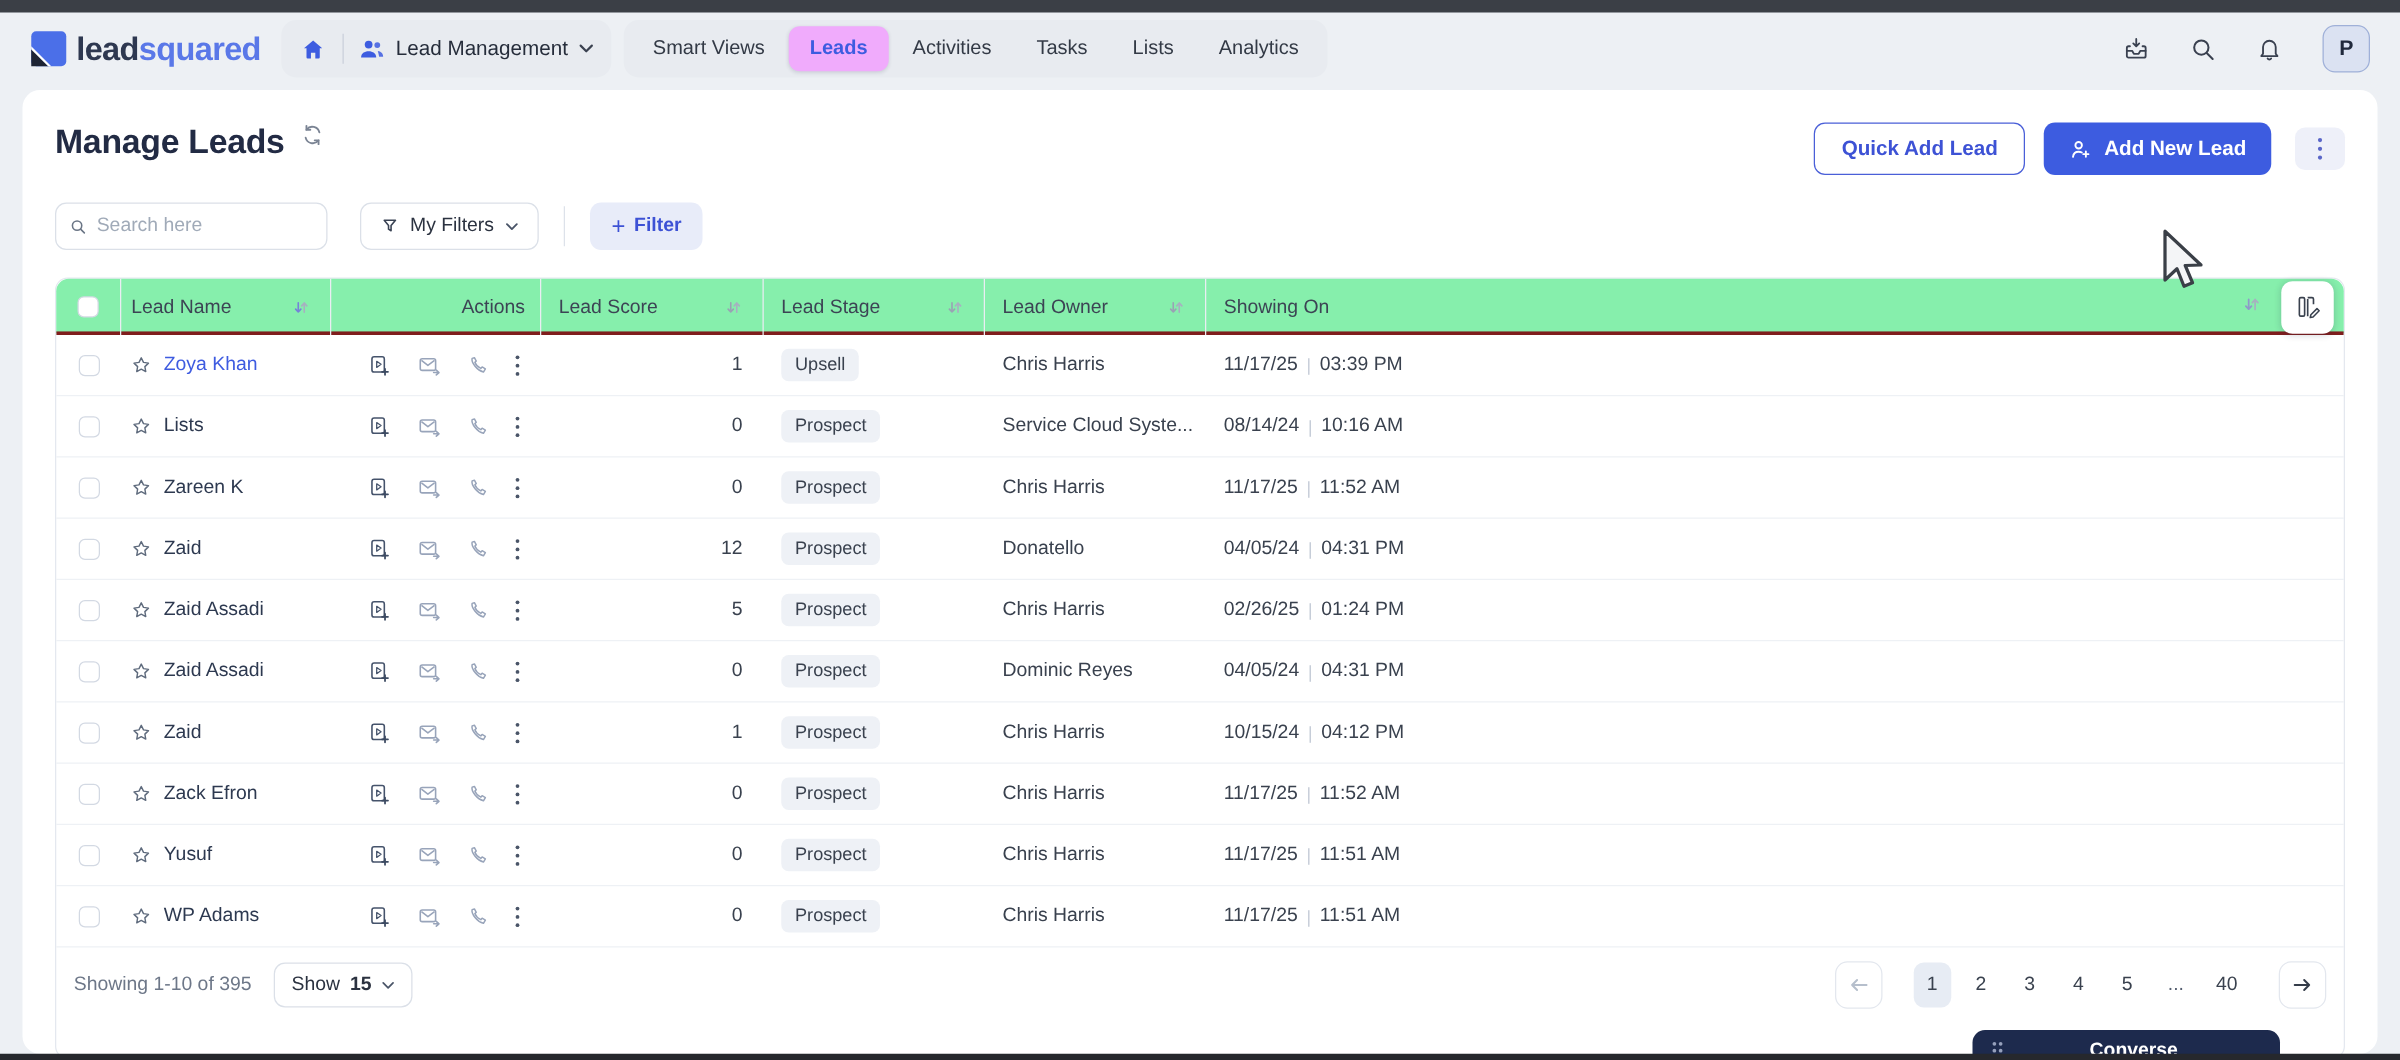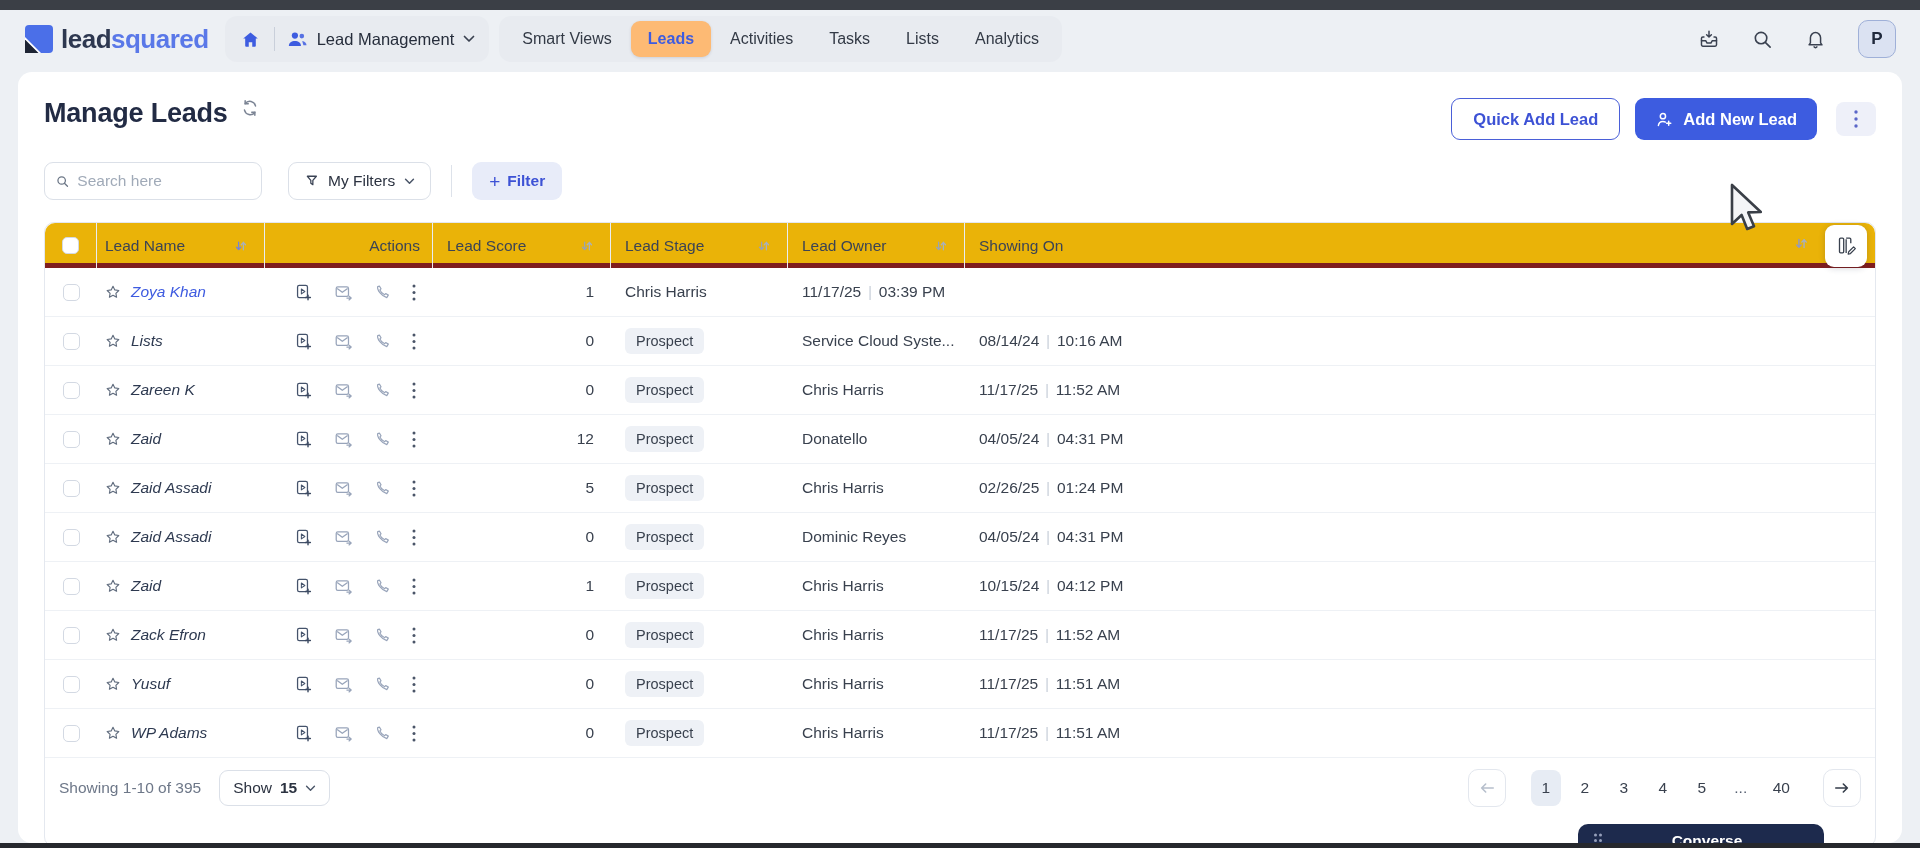--- a/index.html
+++ b/index.html
@@ -21,21 +21,21 @@
   .brand-text .b2 { color:#5a78e8; }
   .pill { background:#e8ebf0; border-radius:12px; height:46px; display:flex; align-items:center; }
   .pill-left { margin-left:16px; padding:0 14px; gap:12px; }
   .pill-tabs { margin-left:10px; padding:5px 6px; gap:2px; }
   .home-btn { display:flex; align-items:center; cursor:pointer; padding:0 2px; }
   .nav-div { width:1px; height:24px; background:#c9cfda; }
   .lm-btn { display:flex; align-items:center; gap:9px; cursor:pointer; }
   .lm-label { font-size:16.5px; font-weight:500; color:#262d3b; }
   .tab { border:none; background:transparent; height:36px; padding:0 17px; font-family:inherit;
          font-size:16px; color:#333a46; border-radius:9px; cursor:pointer; }
-  .tab.active { background:#fdba74; color:#3d5ce0; font-weight:700; box-shadow:0 1px 3px rgba(40,50,80,.14); }
+  .tab.active { background:#f0abfc; color:#3d5ce0; font-weight:700; box-shadow:0 1px 3px rgba(40,50,80,.14); }
   .nav-right { margin-left:auto; display:flex; align-items:center; gap:32px; }
   .nav-icon-btn { background:none; border:none; cursor:pointer; display:flex; align-items:center; }
   .avatar { width:38px; height:38px; border-radius:10px; background:#dbe2f2; border:1.5px solid #9fb0d8;
             display:flex; align-items:center; justify-content:center; font-size:17px; font-weight:700; color:#20293c; cursor:pointer; }
 
   
   .card { position:absolute; left:18px; right:18px; top:72px; bottom:5px; background:#ffffff; border-radius:14px; }
   .card-head { display:flex; align-items:flex-start; padding:26px 26px 0 26px; }
   .page-title { font-size:27px; font-weight:700; color:#222b44; letter-spacing:-0.2px; }
   .refresh-btn { background:none; border:none; cursor:pointer; margin-left:12px; display:flex; align-items:center; }
@@ -56,35 +56,35 @@
   .btn-myfilters { height:38px; margin-left:26px; padding:16px 15px; border:1px solid #dbe0e8; border-radius:9px; background:#fff;
                    display:flex; align-items:center; gap:9px; font-family:inherit; font-size:15.5px; font-weight:500; color:#2b3240; cursor:pointer; }
   .toolbar-div { width:1px; height:32px; background:#dde2ea; margin:0 20px; }
   .btn-filter { height:38px; padding:0 17px; border:none; border-radius:9px; background:#e8ecf9; color:#3d52d5;
                 font-family:inherit; font-size:15.5px; font-weight:700; cursor:pointer; display:flex; align-items:center; gap:7px; }
   .btn-filter .plus { font-size:19px; font-weight:500; line-height:1; }
 
   
   .table { margin:22px 26px 0 26px; border:1px solid #e4e8ef; border-radius:10px; position:relative; background:#fff; }
   .grid-row { display:grid; grid-template-columns:52px 168px 168px 178px 177px 177px 1fr; align-items:center; }
-  .thead { background:#eab308; border-radius:10px 10px 0 0; border-bottom:5px solid #7f1d1d; height:45px; position:relative; }
+  .thead { background:#86efac; border-radius:10px 10px 0 0; border-bottom:3px solid #7f1d1d; height:45px; position:relative; }
   .th { height:45px; display:flex; align-items:center; font-size:15.5px; font-weight:500; color:#3c4454; padding-left:14px; border-right:1px solid #e9edf2; }
   .th.no-sep { border-right:none; }
   .th-check { justify-content:center; padding-left:0; }
   .th-name { padding-left:8px; }
   .th-actions { justify-content:flex-end; padding-right:12px; }
   .th .sort { margin-left:auto; margin-right:16px; display:flex; }
   .th-controls { position:absolute; right:8px; top:0; height:45px; display:flex; align-items:center; gap:16px; }
   .col-edit-btn { width:42px; height:42px; background:#fff; border:none; border-radius:9px; box-shadow:0 1px 6px rgba(30,40,70,.22);
                   display:flex; align-items:center; justify-content:center; cursor:pointer; }
   .tr { height:49px; border-bottom:1px solid #eef1f5; }
   .td { display:flex; align-items:center; height:100%; font-size:15.5px; color:#39414e; }
   .col-check { justify-content:center; }
   .checkbox { width:17px; height:17px; border:1.4px solid #d3d9e3; border-radius:5px; background:#fff; display:inline-block; cursor:pointer; }
-  .col-name { padding-left:8px; gap:10px;font-style:italic; }
+  .col-name { padding-left:8px; gap:10px; }
   .lead-name { color:#2d3950; text-decoration:none; cursor:pointer; }
   .lead-name.link { color:#3e5be0; }
   .star-btn { background:none; border:none; cursor:pointer; display:flex; align-items:center; }
   .col-actions { justify-content:flex-end; gap:21px; padding-right:17px; }
   .act { background:none; border:none; cursor:pointer; display:flex; align-items:center; }
   .col-score { justify-content:flex-end; padding-right:17px; }
   .col-stage { padding-left:14px; }
   .badge { background:#eef1f6; border-radius:6px; padding:5px 11px; font-size:14.5px; color:#39414e; }
   .col-owner { padding-left:14px; }
   .col-modified { padding-left:14px; }
@@ -344,20 +344,23 @@
       </button>
       <button class="act">
         <svg width="4" height="17" viewBox="0 0 4 18" fill="#4a5568">
                 <circle cx="2" cy="2" r="1.6"></circle>
                 <circle cx="2" cy="9" r="1.6"></circle>
                 <circle cx="2" cy="16" r="1.6"></circle>
               </svg>
       </button>
     </div>
     <div class="td col-score">1</div>
+    <div class="td col-stage">
+            <span class="badge">Upsell</span>
+          </div>
     <div class="td col-owner">Chris Harris</div>
     <div class="td col-modified">
       <span>11/17/25</span>
       <span class="pipe">|</span>
       <span>03:39 PM</span>
     </div>
   </div>
         <div class="tr grid-row">
     <div class="td col-check">
             <span class="checkbox"></span>

